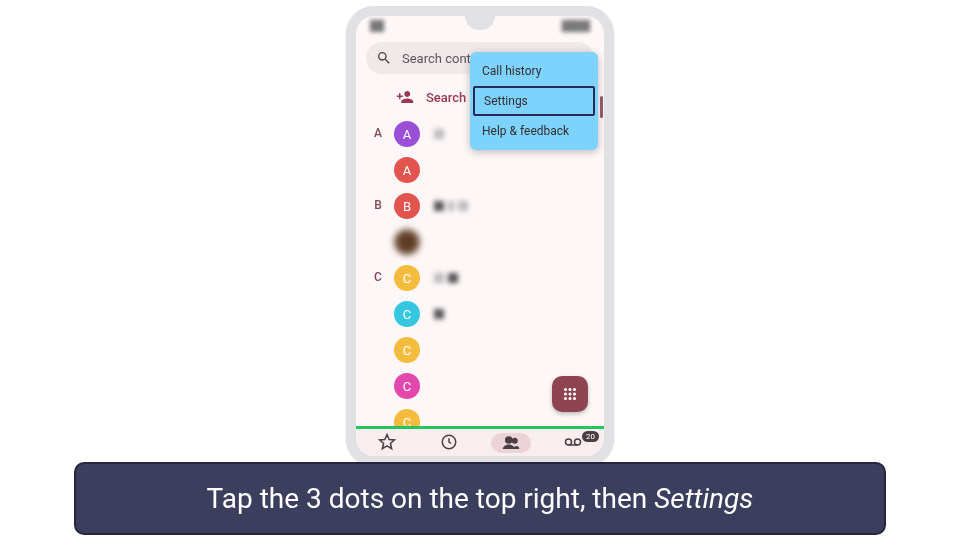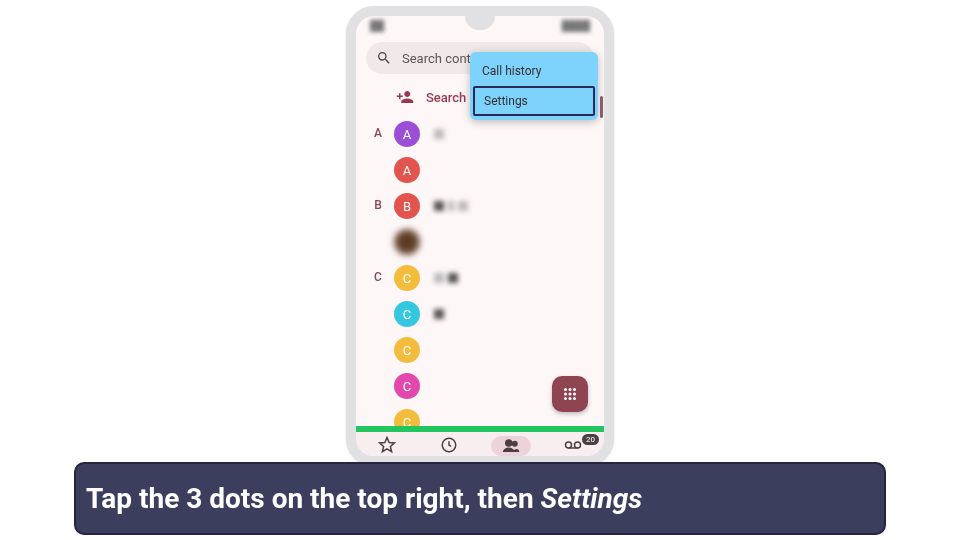--- a/index.html
+++ b/index.html
@@ -122,21 +122,21 @@
     border-radius: 10px;
     display:flex; align-items:center; justify-content:center;
     box-shadow: 0 2px 4px rgba(0,0,0,0.25);
   }
   .fab svg { width: 18px; height: 18px; fill: #fff; }
   .bottom-nav {
     position: absolute;
     bottom: 0; left: 0; right: 0;
     height: 30px;
     background: #f8eef0;
-    border-top: 6px solid #22c55e;
+    border-top: 3px solid #22c55e;
     display: flex;
     justify-content: space-around;
     align-items: flex-start;
     padding-top: 4px;
   }
   .nav-item { position: relative; width: 40px; display:flex; justify-content:center;}
   .nav-item svg { width: 18px; height: 18px; fill: none; stroke: #4c3f43; stroke-width: 2; }
   .nav-item.active { background: #ecd2d9; border-radius: 16px; padding: 1px 4px;}
   .nav-item.active svg { fill: #4c3f43; stroke:#4c3f43;}
   .badge {
@@ -146,24 +146,24 @@
     padding: 1px 4px;
   }
   .caption {
     position: absolute;
     left: 74px; right: 74px;
     top: 462px;
     background: #3b3e5c;
     border: 2px solid #25263d;
     border-radius: 10px;
     color: #fff;
-    text-align: left;
+    text-align: center;
     padding: 18px 10px;
     font-size: 28px;
-    font-weight: 700;
+    font-weight: 400;
   }
   .caption .italic { font-style: italic; }
   .brown-blur { width:26px; height:26px; border-radius:50%; background: radial-gradient(circle,#5b3a25 30%,#7a5b41 70%); filter: blur(3px); }
 </style>
 </head>
 <body>
 
 <div class="phone">
   <div class="notch"></div>
   <div class="status-bar">
@@ -183,20 +183,21 @@
         <path d="M15 12c2.21 0 4-1.79 4-4s-1.79-4-4-4-4 1.79-4 4 1.79 4 4 4zm-9-2V7H4v3H1v2h3v3h2v-3h3v-2H6zm9 4c-2.67 0-8 1.34-8 4v2h16v-2c0-2.66-5.33-4-8-4z"></path>
       </svg>
     <span>Search</span>
   </div>
 
   <div class="side-handle"></div>
 
   <div class="menu">
     <div class="menu-item">Call history</div>
     <div class="menu-item highlight">Settings</div>
+    <div class="menu-item">Help &amp; feedback</div>
   </div>
 
   <div class="sections">
 
     <div>
       <span class="section-label">A</span>
       <div class="contacts-col">
         <div class="contact-row">
           <div class="avatar" style="background:#9a4fd6">A</div>
           <div class="contact-blur">

